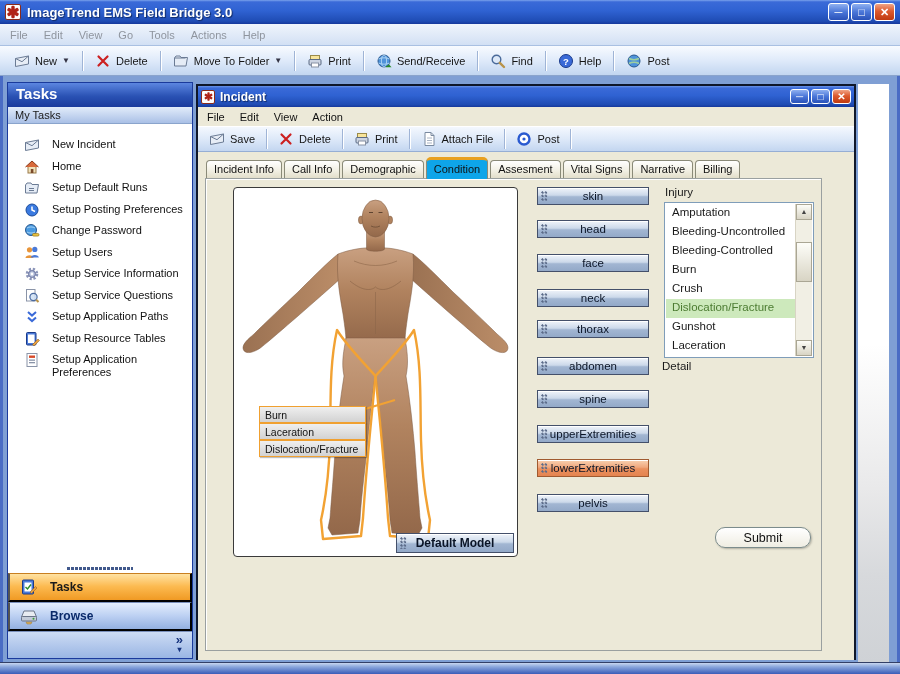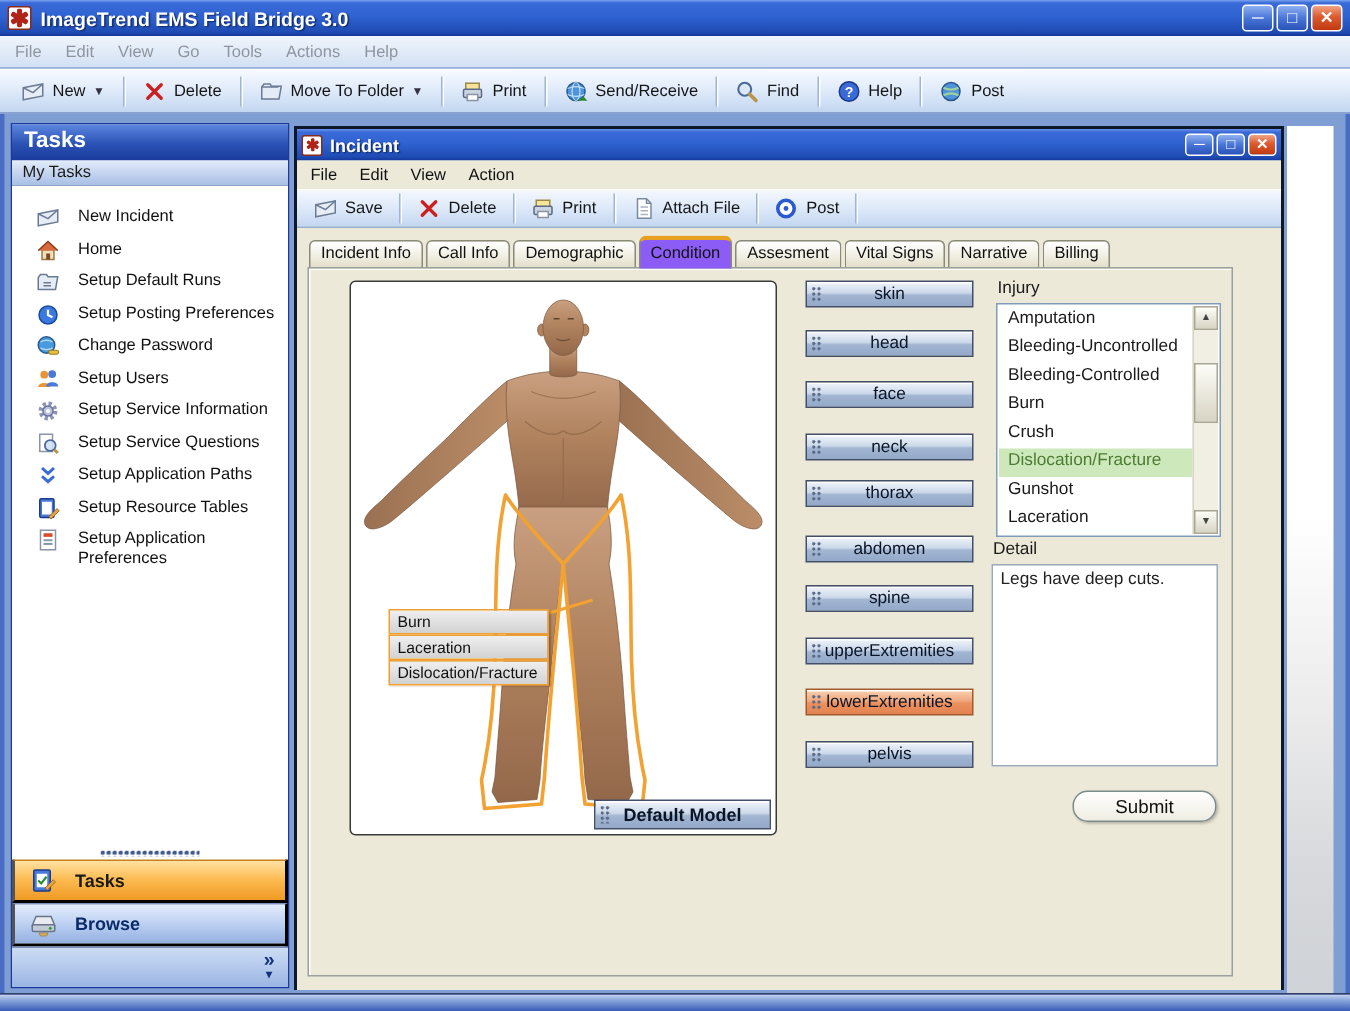--- a/index.html
+++ b/index.html
@@ -46,21 +46,21 @@
   
   .incident{position:absolute;left:193px;top:8px;width:660px;height:576px;background:#ece9d8;border:2px solid #0f172a;}
   .inc-title{height:21px;background:linear-gradient(180deg,#6a94e8 0%,#3a6ad8 10%,#2f62d2 45%,#1f4cb4 88%,#16389c 100%);display:flex;align-items:center;gap:5px;padding:0 3px;}
   .inc-title .title-text{font-size:12px;}
   .inc-title .win-btn{width:19px;height:15px;line-height:12px;font-size:10px;}
   .inc-menubar{height:19px;display:flex;align-items:center;gap:15px;padding:0 9px;font-size:11px;color:#111;background:#ece9d8;}
   .inc-toolbar{height:26px;background:linear-gradient(180deg,#f4f8fe 0%,#dbe7f8 55%,#c3d6f0 100%);border-top:1px solid #fff;border-bottom:1px solid #96aed4;display:flex;align-items:center;gap:2px;padding:0 5px;}
   .inc-body{position:relative;height:508px;background:#ece9d8;}
   .tabs{position:absolute;left:8px;top:4px;height:22px;display:flex;align-items:flex-end;gap:2px;z-index:3;}
   .tab{height:18px;padding:2px 7px 0;font-size:11px;color:#111;background:linear-gradient(180deg,#ffffff 0%,#f2f0e4 55%,#e2deca 100%);border:1px solid #8a8a78;border-bottom:none;border-radius:4px 4px 0 0;}
-  .tab.active{height:22px;background:#8b5cf6;border-top:3px solid #e8a020;padding-top:3px;margin-bottom:-1px;border-radius:5px 5px 0 0;}
+  .tab.active{height:22px;background:#0ea5e9;border-top:3px solid #e8a020;padding-top:3px;margin-bottom:-1px;border-radius:5px 5px 0 0;}
   .tab-panel{position:absolute;left:7px;top:26px;width:617px;height:473px;background:#ece9d8;border:1px solid #9aa0a0;box-shadow:inset 1px 1px 0 #fff;}
 
   
   .body-panel{position:absolute;left:27px;top:8px;width:285px;height:370px;background:#fff;border:1px solid #3a3a3a;border-radius:4px;overflow:hidden;}
   .anno{position:absolute;left:25px;width:107px;height:17px;background:linear-gradient(180deg,#efefef 0%,#d2d2d2 100%);border:1px solid #f0a030;font-size:10.5px;color:#111;padding:2px 0 0 5px;box-shadow:1px 1px 1px rgba(0,0,0,.25);}
   .grip{position:absolute;left:3px;top:3px;bottom:3px;width:7px;background-image:radial-gradient(circle at 1.5px 1.5px,#5a6a88 38%,transparent 44%);background-size:3.5px 3.5px;}
   .steel-btn{position:relative;border:1px solid #44506a;background:linear-gradient(180deg,#f0f4fa 0%,#ccd9ea 45%,#a2b6d2 55%,#93a9c8 100%);box-shadow:inset 0 1px 0 #fff;color:#0a1426;font-size:11.5px;display:flex;align-items:center;justify-content:center;padding:0;}
   .rotate-btn{position:absolute;right:3px;bottom:3px;width:118px;height:20px;font-weight:bold;font-size:12px;}
 
   
@@ -487,21 +487,20 @@
               <div class="lb-row">Laceration</div>
             </div>
             <div class="sbar">
               <button class="sbtn" style="top:0;">▲</button>
               <span class="sthumb"></span>
               <button class="sbtn" style="bottom:0;top:auto;">▼</button>
             </div>
           </div>
 
           <span class="side-label" style="left:456px;top:181px;">Detail</span>
-          <textarea class="detail-area" style="">Legs have deep cuts.</textarea>
 
           <button class="submit-btn">Submit</button>
         </div>
       </div>
     </div>
 
     <div class="window-bottom" style="position:absolute;left:-3px;right:-3px;bottom:-12px;"></div>
   </div>
 </div>
 

